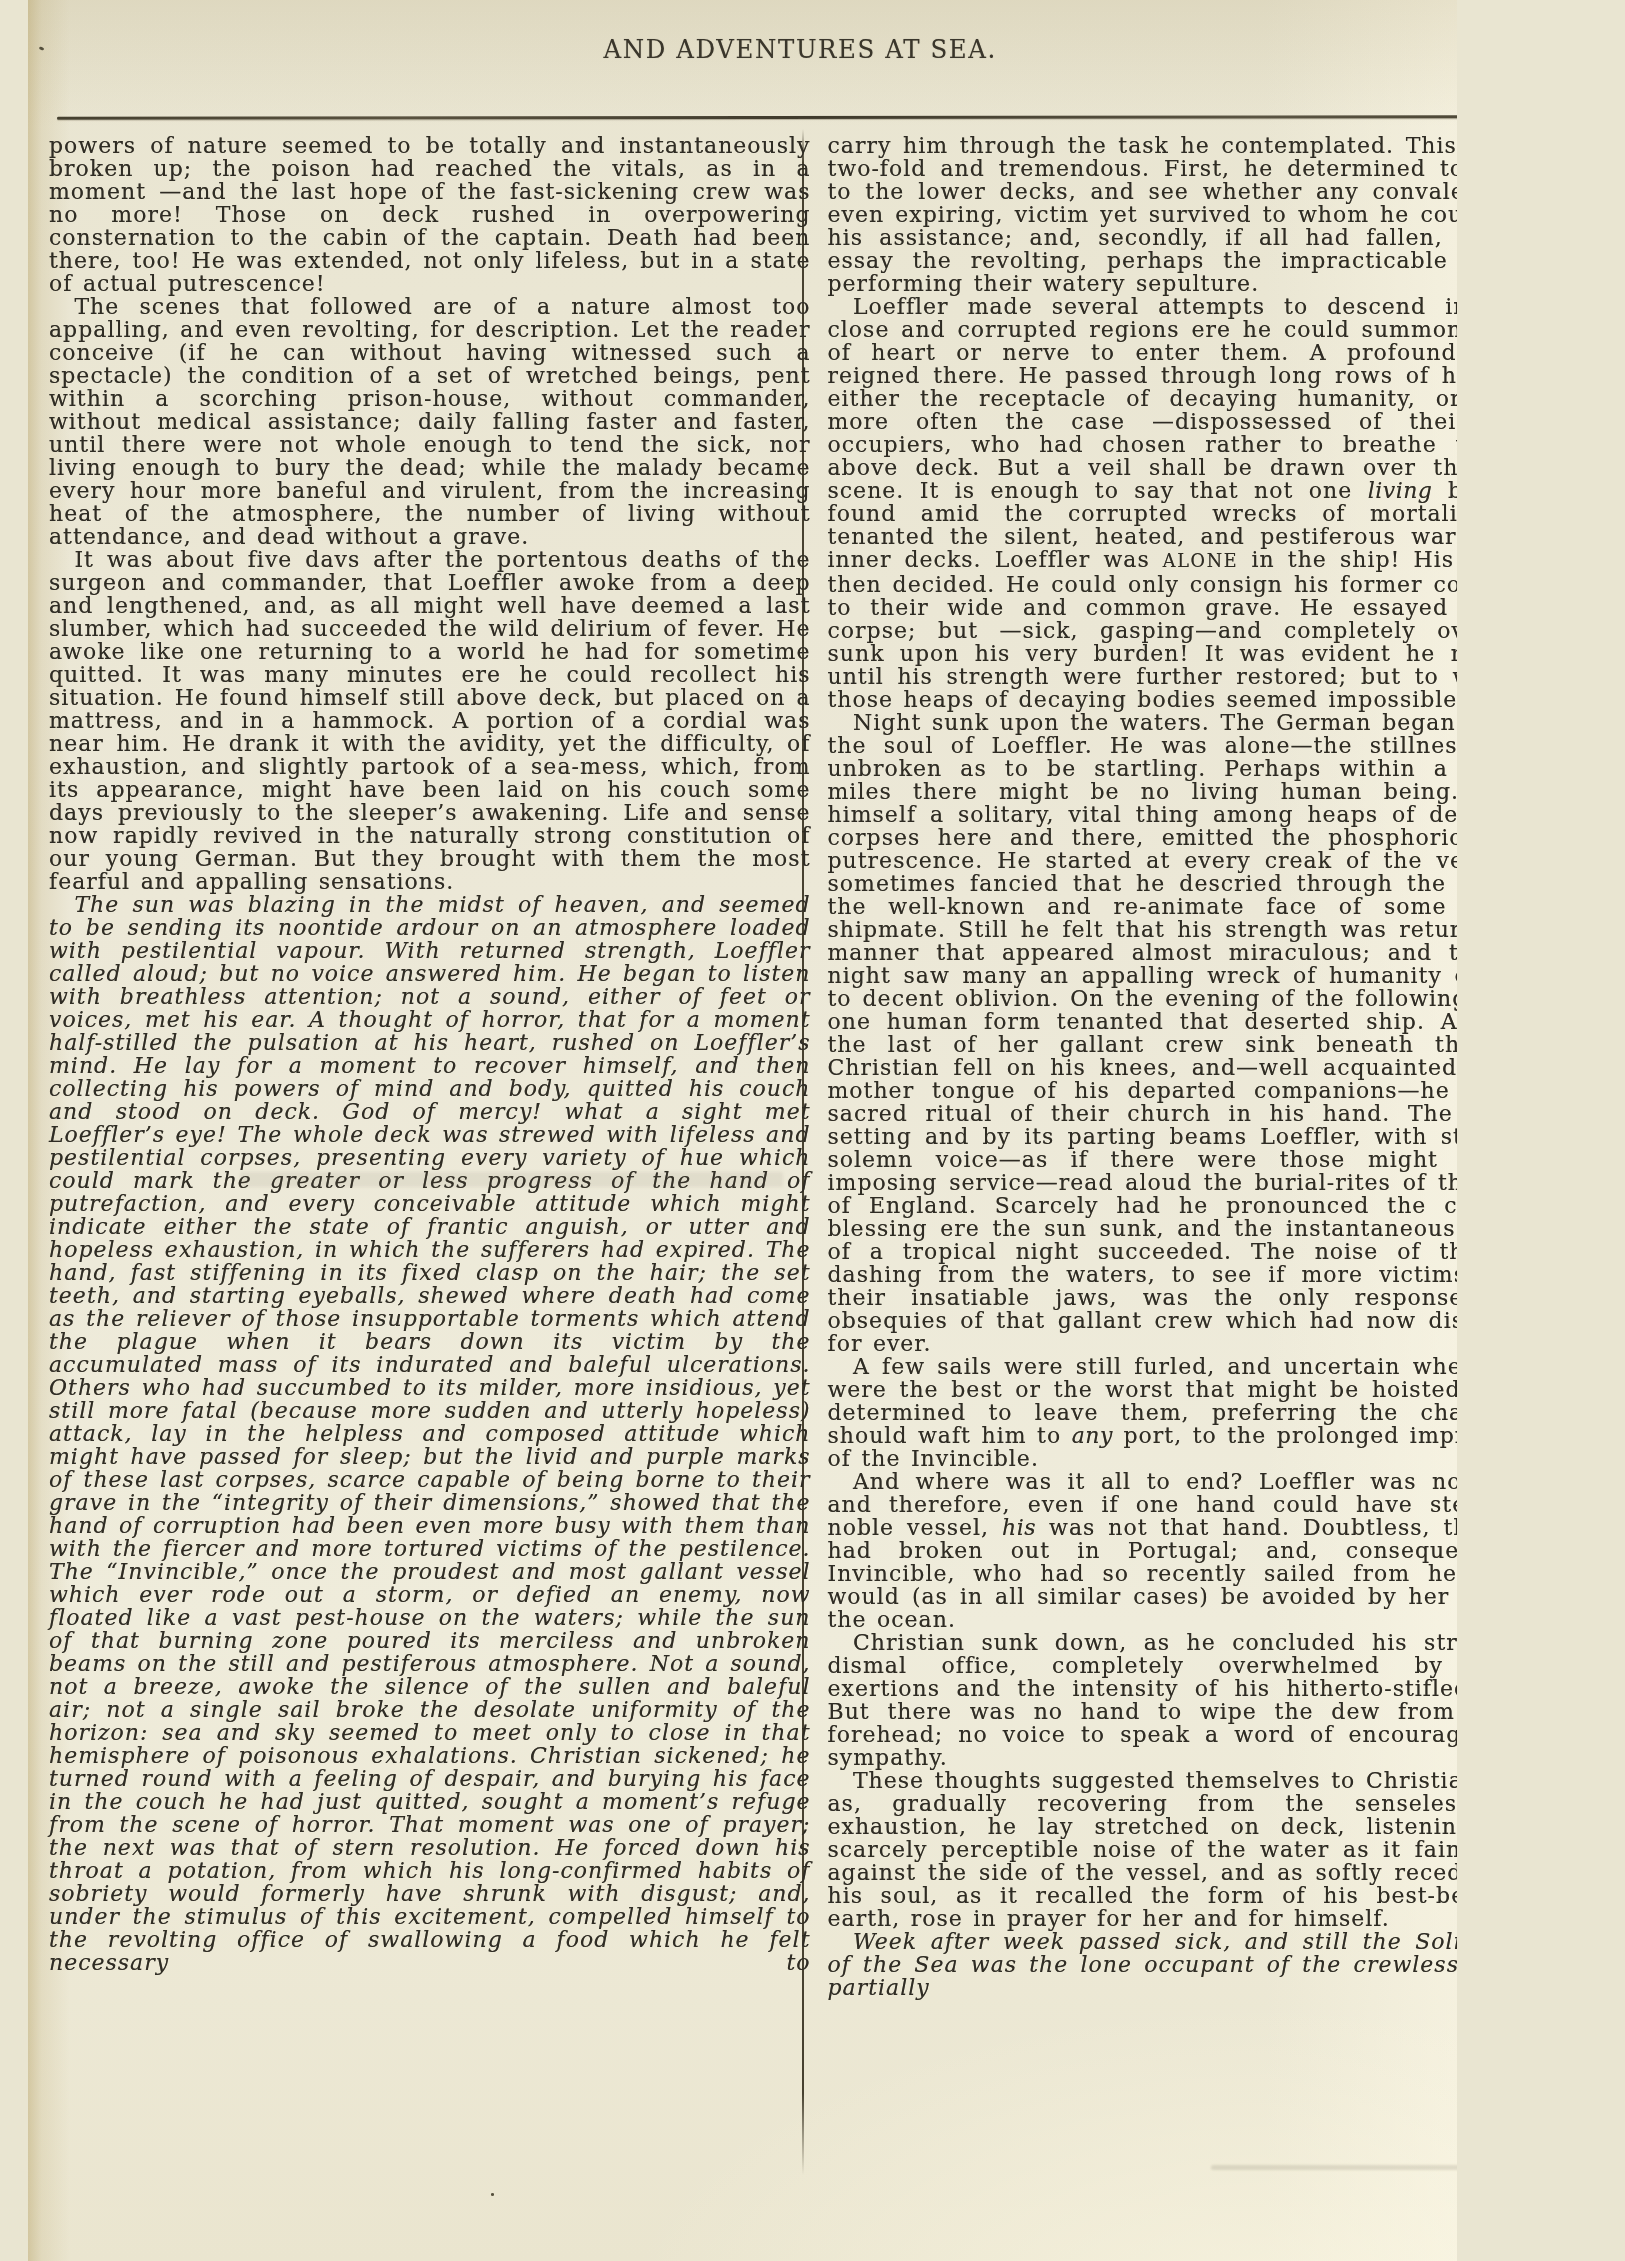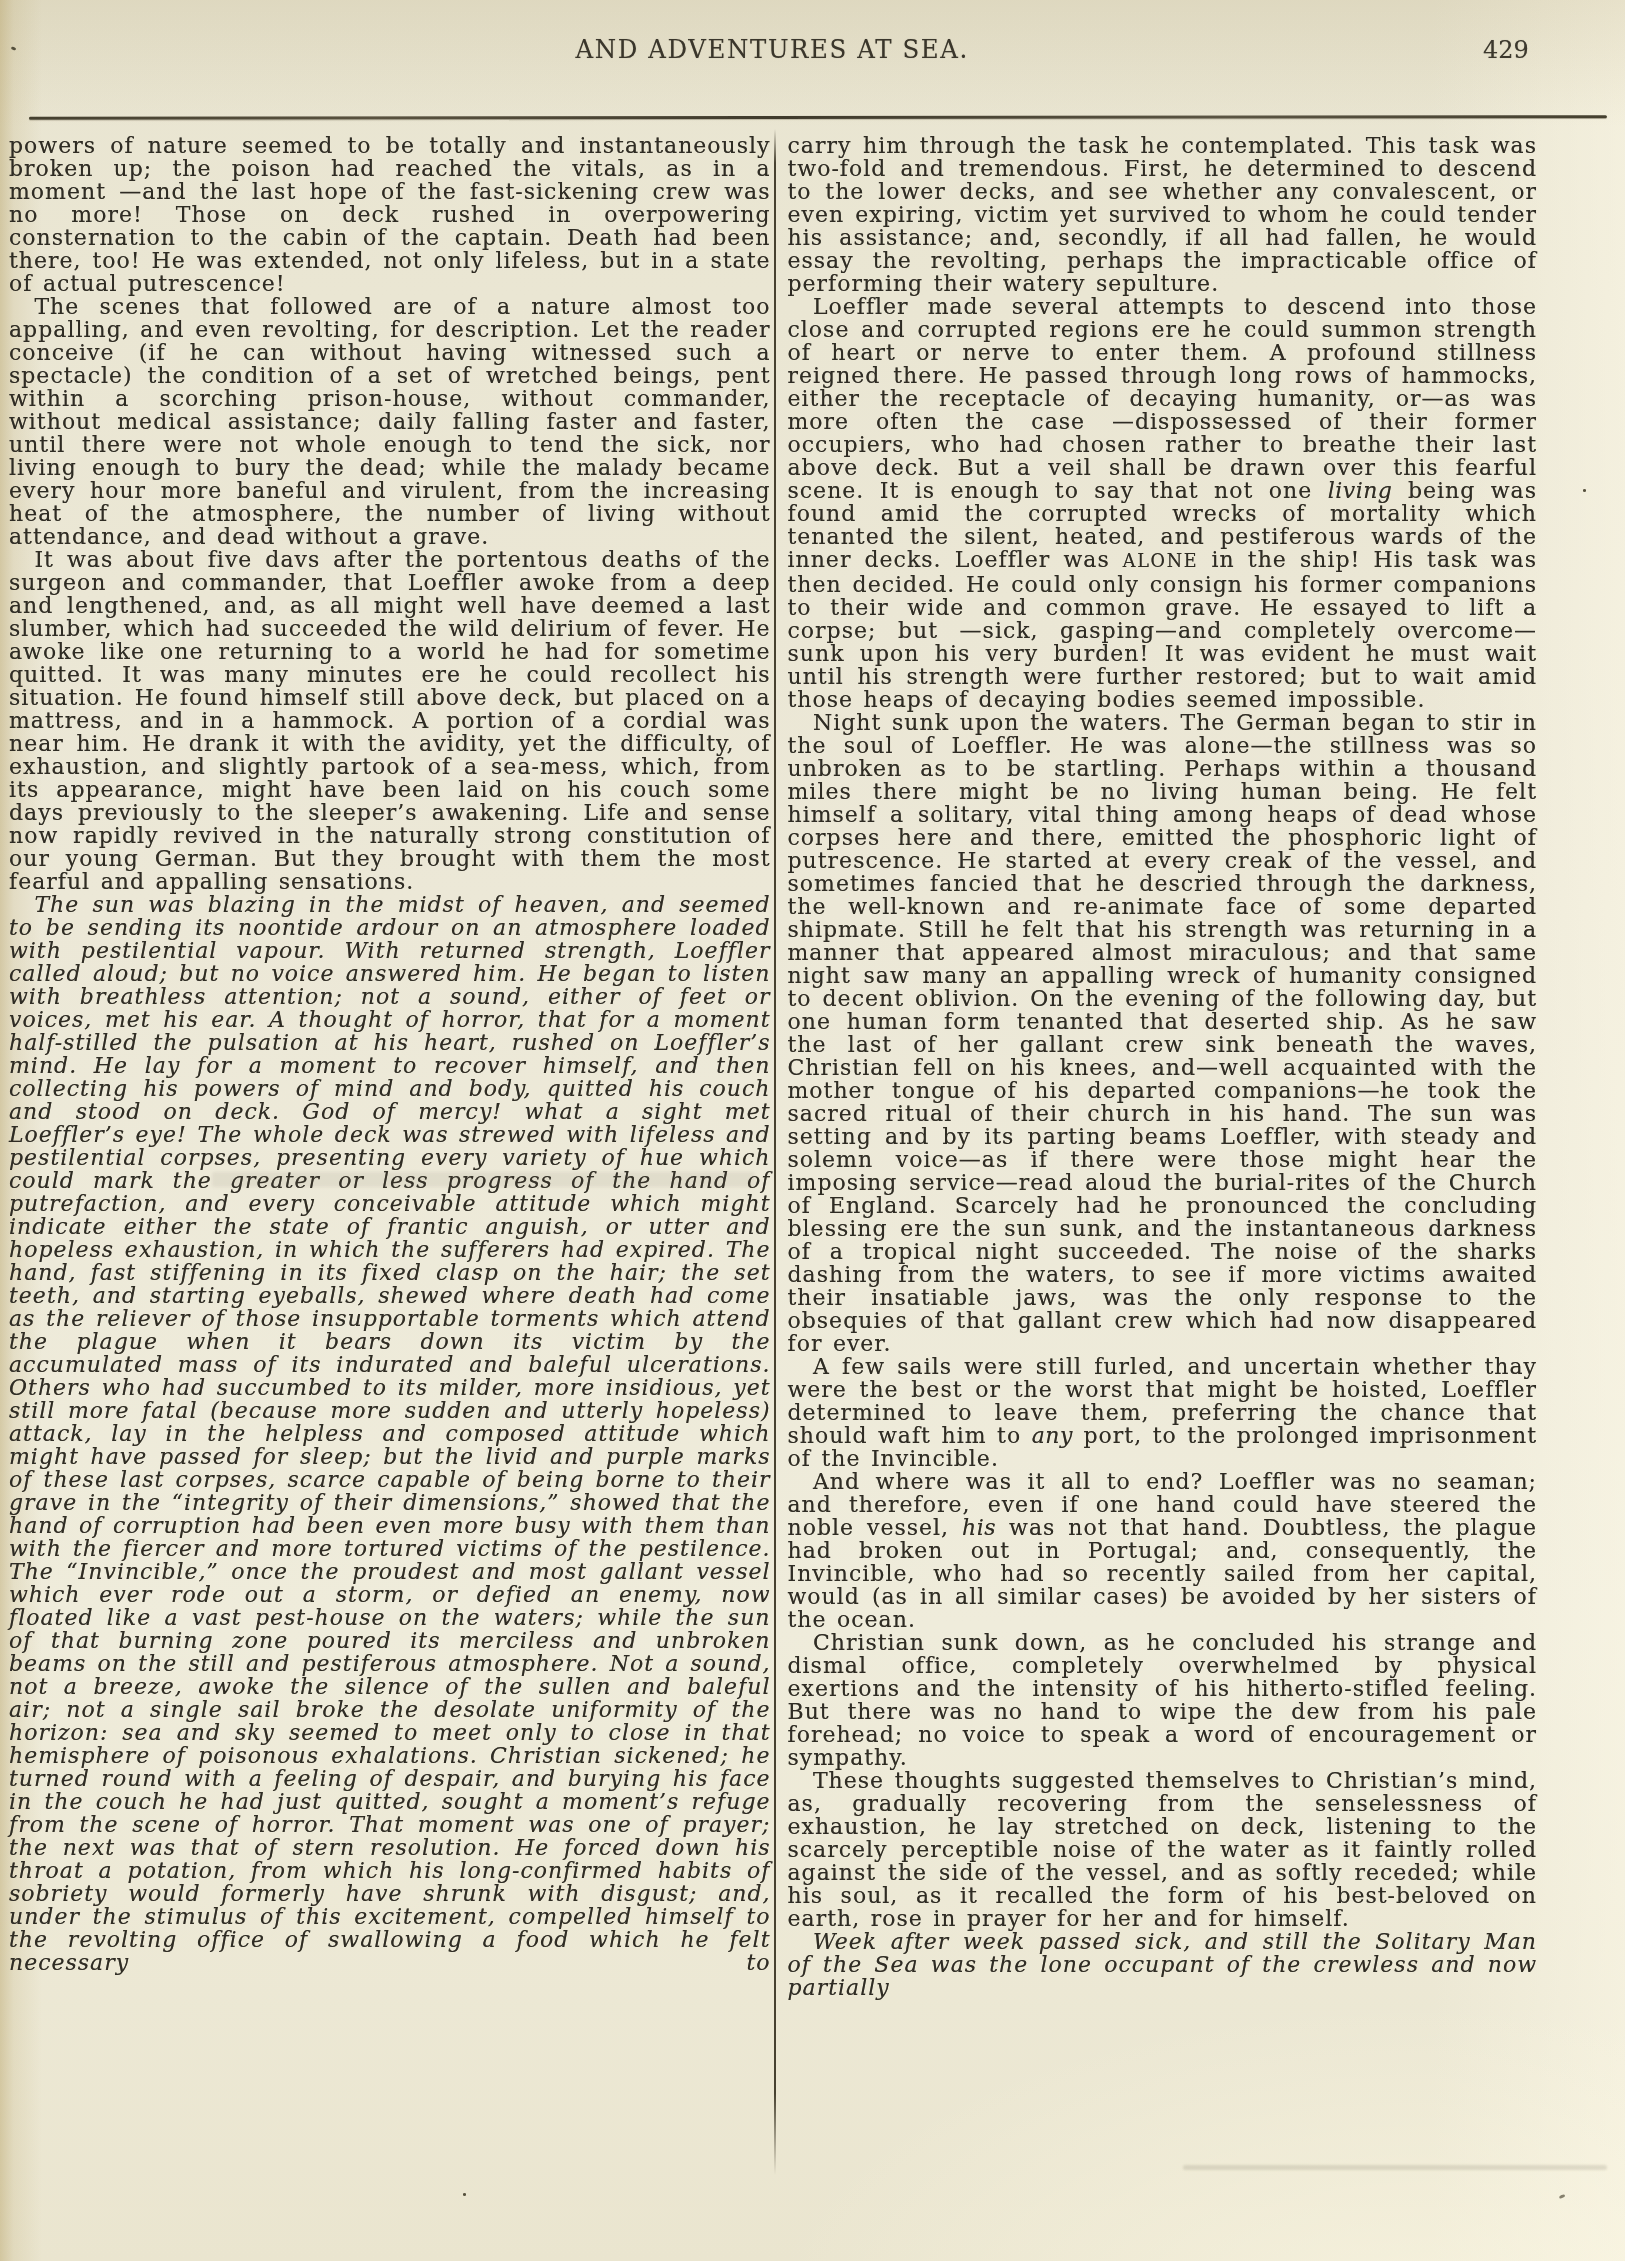--- a/index.html
+++ b/index.html
@@ -1,25 +1,26 @@
 <!DOCTYPE html>
 <html style="--paper: #ece8d6; --ink: #2f2c24; --rule: #474130;font-size:13.6px"><head>
 <meta charset="utf-8">
 <style>
   html,body { margin:0; padding:0; background:#e9e5d1; }
   .page {
-    position:relative; width:1625px; height:2261px; overflow:hidden;
+    position:relative; width:1429px; height:2261px; overflow:hidden;
     font-family:"DejaVu Serif","Liberation Serif",serif;
     color:var(--ink,#2f2c24);
     background:
       radial-gradient(1103px 509px at 88% 102%, rgba(255,251,232,0.55), rgba(255,251,232,0) 60%),
       linear-gradient(90deg, rgba(172,148,82,0.38), rgba(172,148,82,0.15) 13.6px, rgba(172,148,82,0) 42px),
       linear-gradient(180deg, rgba(150,130,75,0.13), rgba(150,130,75,0) 127px),
       linear-gradient(270deg, rgba(252,248,231,0.55), rgba(252,248,231,0) 195px),
       linear-gradient(180deg, #e9e5d1 0%, #ece8d7 40%, #efecdb 72%, #eae5cf 100%);
+    margin-left: 28px;
   }
   .header-title {
     position:absolute; top:34px; left:0; width:1544px; text-align:center;
     font-size:26px; letter-spacing:1.7px; color:#3a362b;
     text-shadow:0 0 0.8px rgba(58,54,43,0.45);
   }
   .header-title span { display:inline-block; transform:scaleX(0.94); }
   .page-number {
     position:absolute; top:36px; left:1483px; font-size:24px; color:#3c382d;
     text-shadow:0 0 0.8px rgba(58,54,43,0.4);
@@ -27,21 +28,21 @@
   .head-rule {
     position:absolute; top:116px; left:29px; width:1578px; height:3.4px; border-radius:1.7px;
     background:linear-gradient(90deg,#45402f,#59523f 22%,#3f3a2b 48%,#5a5442 76%,#45402f);
     transform:rotate(-0.06deg);
     box-shadow:0 0.8px 0.8px rgba(80,72,50,0.35);
   }
   .col-rule {
     position:absolute; left:774px; top:129px; width:1.7px; height:2046px;
     background:linear-gradient(180deg, rgba(71,65,48,0) 0, #474130 34px, #474130 96%, rgba(71,65,48,0) 100%);
   }
-  .columns { position:absolute; top:134px; left:9px; width:1528px; display:flex; }
+  .columns { position:absolute; top:134px; left:21px; width:1528px; display:flex; }
   .col { width:762px; }
   .col.right { width:750px; margin-left:17px; }
   p.para {
     margin:0; text-align:justify; hyphens:none;
     font-size:22px; line-height:23px; letter-spacing:1px; word-spacing:2.5px;
     text-shadow:0 0 0.6px rgba(47,44,36,0.55);
   }
   p.para.indent { text-indent:25.4px; }
   p.para.runs-on { text-align-last:justify;font-style:italic; }
   p.para i { letter-spacing:0.5px; }

